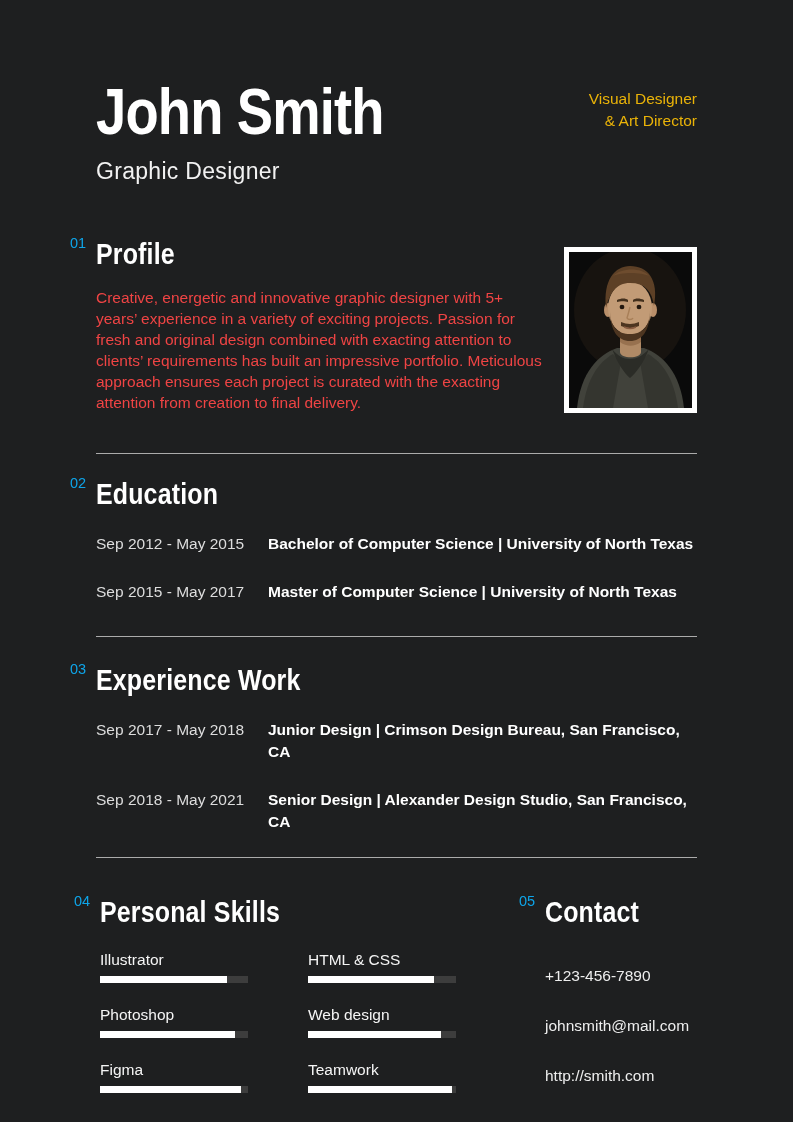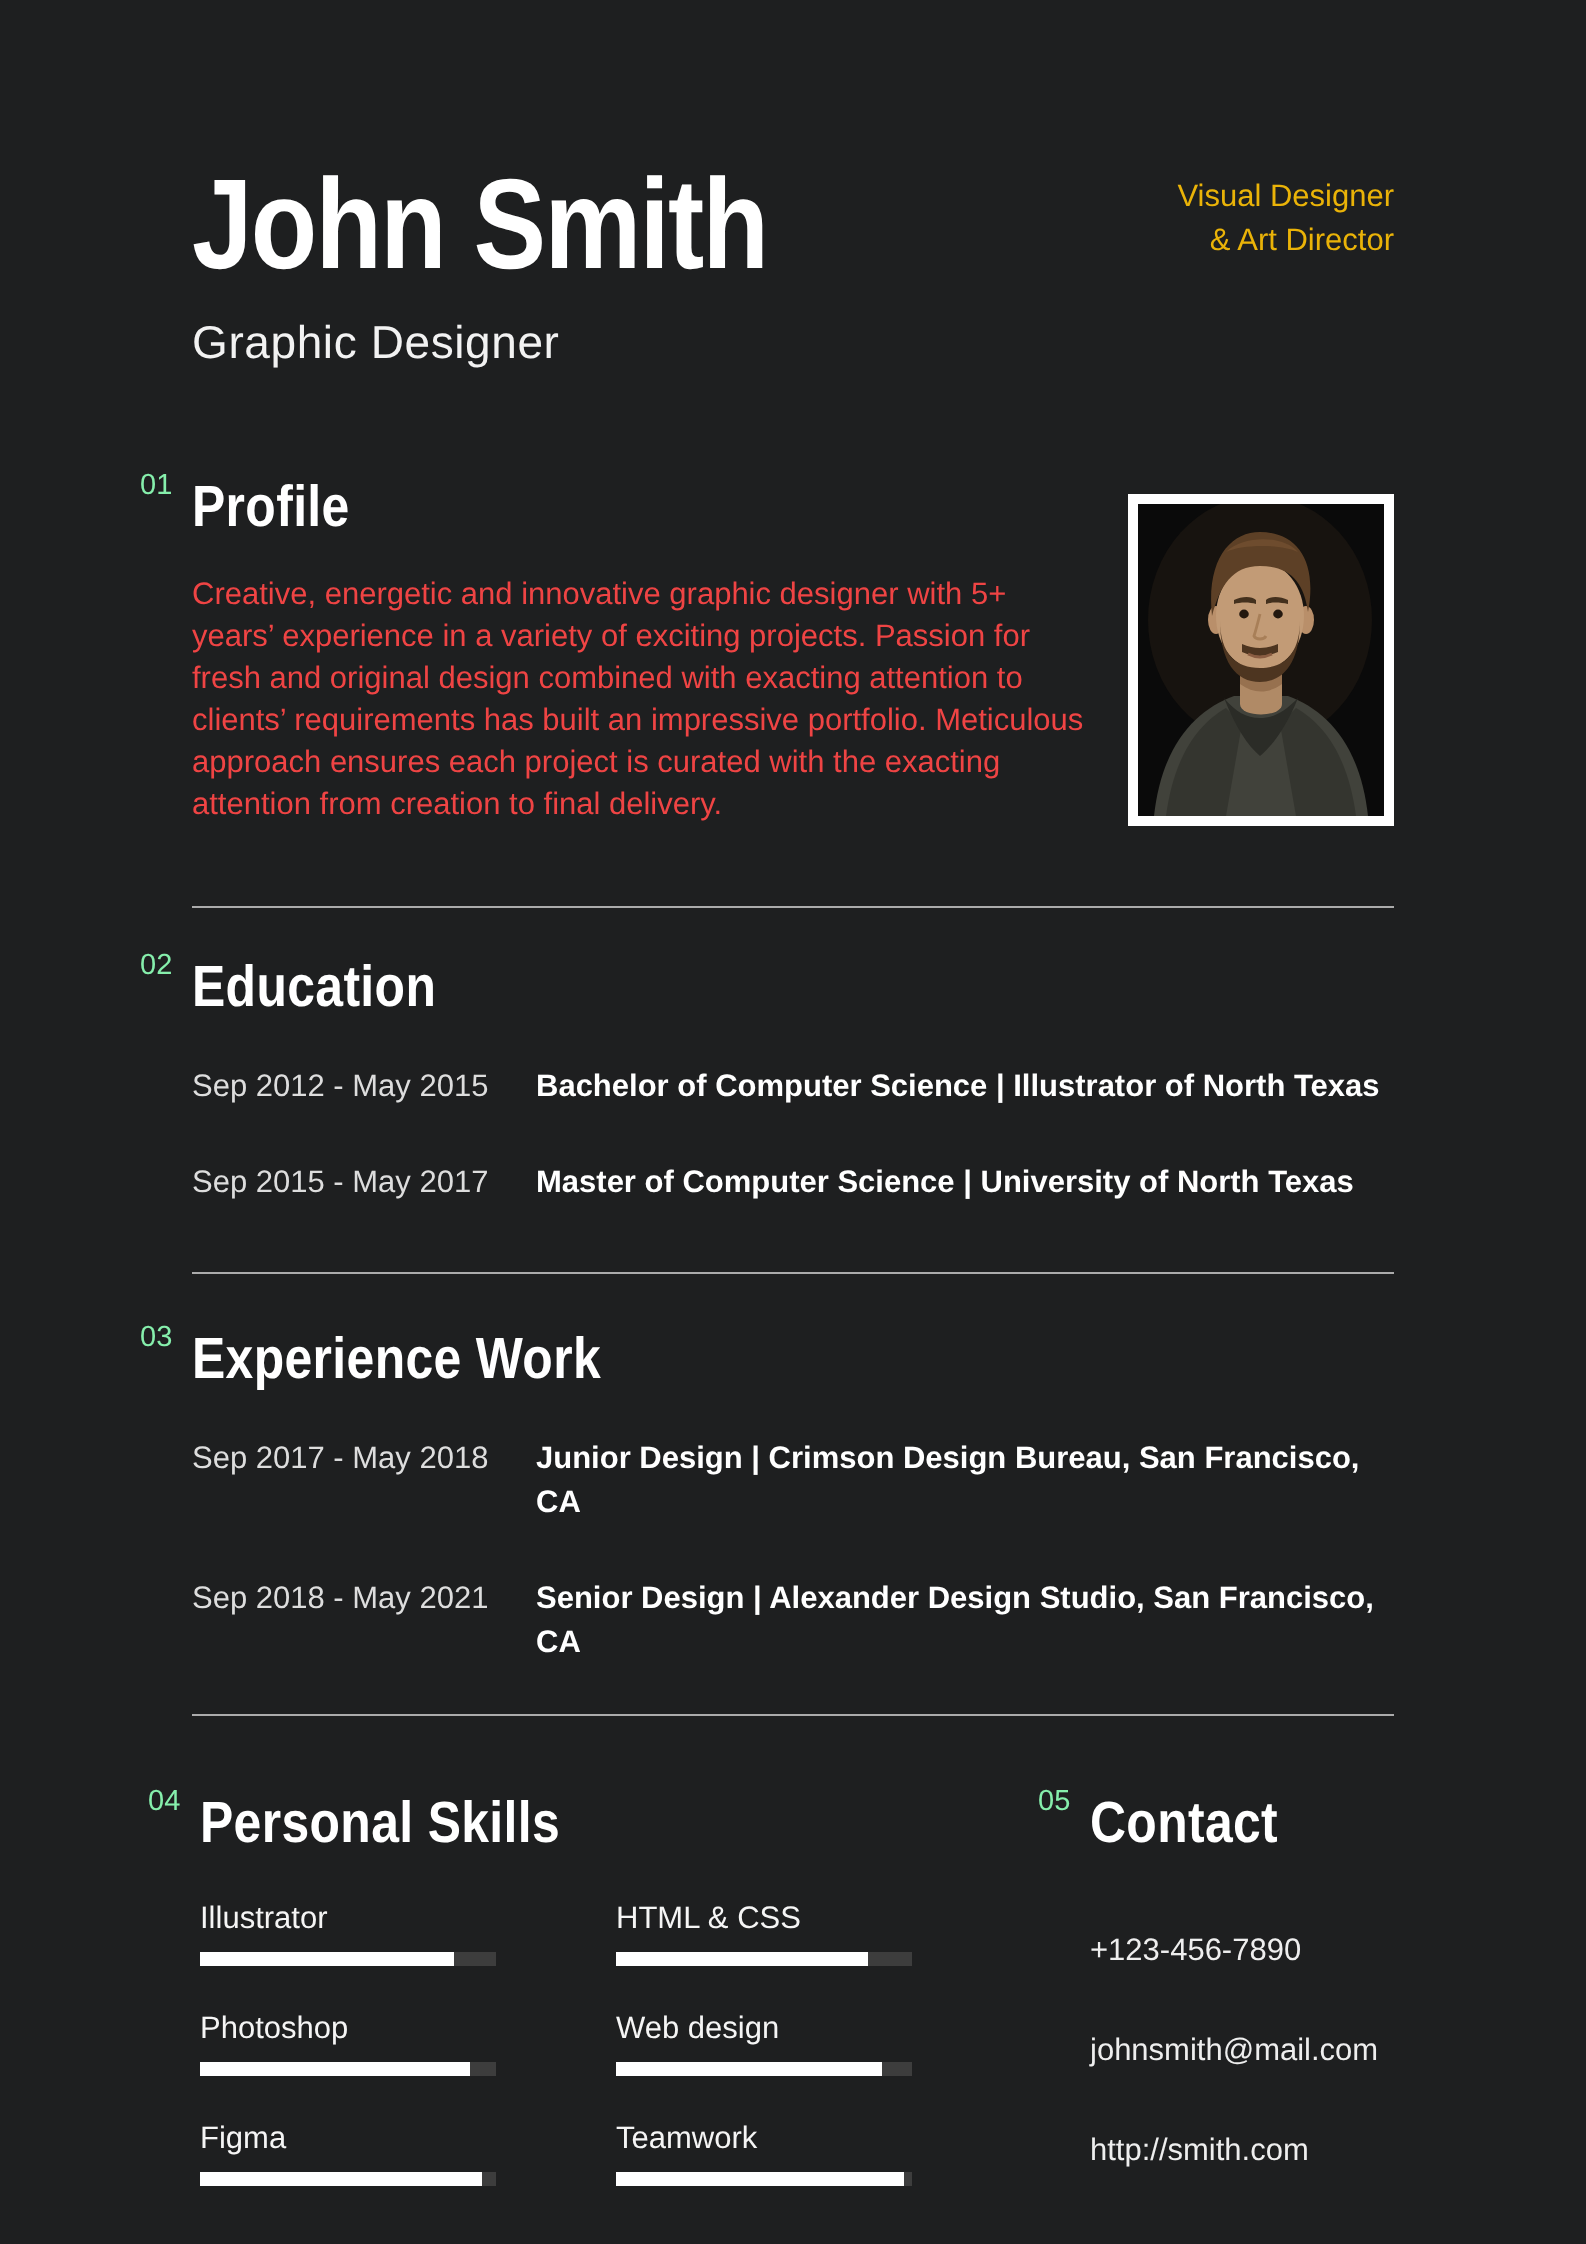--- a/index.html
+++ b/index.html
@@ -43,21 +43,21 @@
     color: #eab308;
   }
 
   
   .section-heading { position: relative; }
   .section-number {
     position: absolute;
     left: -26px;
     top: -3px;
     font-size: 14.5px;
-    color: #86efac;
+    color: #0ea5e9;
   }
   .section-title {
     font-size: 29px;
     font-weight: bold;
     letter-spacing: 0.2px;
     transform: scaleX(0.86);
     transform-origin: left center;
     white-space: nowrap;
     color: #ffffff;
   }
@@ -206,21 +206,21 @@
     <hr class="divider divider-1">
 
     <div class="section-education">
       <div class="section-heading">
         <span class="section-number">02</span>
         <div class="section-title">Education</div>
       </div>
       <div class="timeline-rows">
         <div class="timeline-row">
           <div class="timeline-dates">Sep 2012 - May 2015</div>
-          <div class="timeline-detail">Bachelor of Computer Science | Illustrator of North Texas</div>
+          <div class="timeline-detail">Bachelor of Computer Science | University of North Texas</div>
         </div>
         <div class="timeline-row">
           <div class="timeline-dates">Sep 2015 - May 2017</div>
           <div class="timeline-detail">Master of Computer Science | University of North Texas</div>
         </div>
       </div>
     </div>
 
     <hr class="divider divider-2">
 

